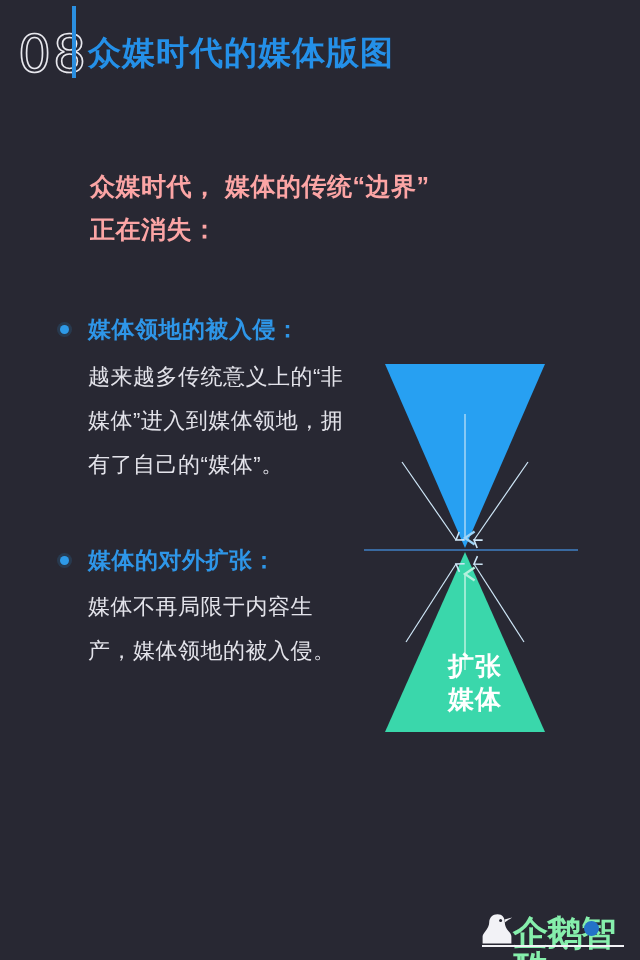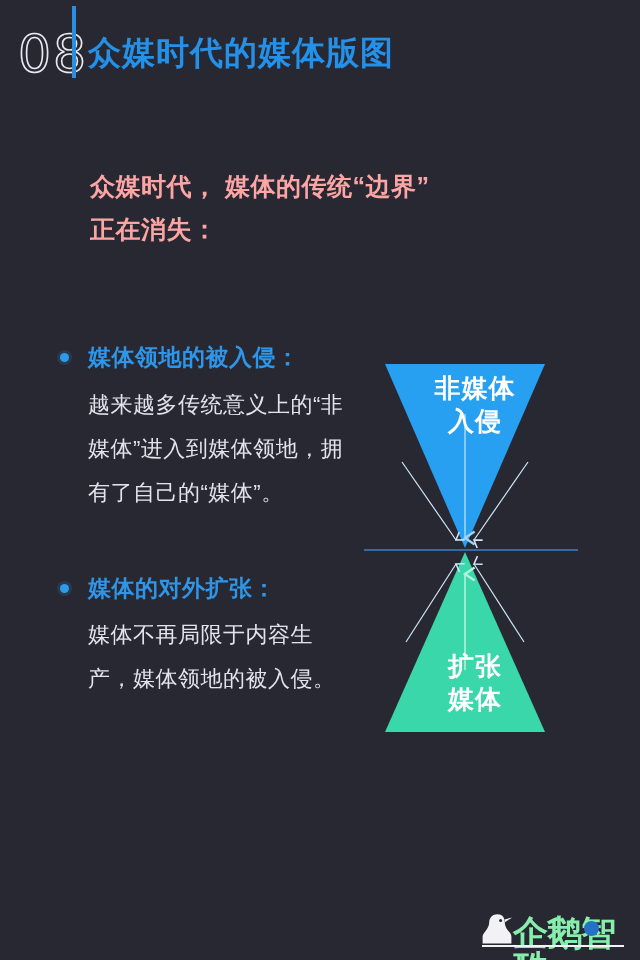--- a/index.html
+++ b/index.html
@@ -68,21 +68,20 @@
     letter-spacing: 0.5px;
   }
   .subtitle-line { display: block; white-space: nowrap; }
 
   
   .bullets {
     position: absolute;
     left: 56px;
     top: 312px;
     width: 300px;
-    margin-top: 28px;
   }
   .bullet-block { position: relative; }
   .bullet-block + .bullet-block { margin-top: 56px; }
   .bullet-dot {
     position: absolute;
     left: 4px;
     top: 13px;
     width: 9px;
     height: 9px;
     border-radius: 50%;
@@ -225,24 +224,20 @@
 
     <line x1="52" y1="110" x2="106" y2="188" stroke="#cfe7f8" stroke-width="1.2" marker-end="url(#ah-down)"></line>
     <line x1="115" y1="62" x2="115" y2="186" stroke="#9fd4f5" stroke-width="1.6" marker-end="url(#ah-down-c)"></line>
     <line x1="178" y1="110" x2="124" y2="188" stroke="#cfe7f8" stroke-width="1.2" marker-end="url(#ah-down)"></line>
 
     <line x1="56" y1="290" x2="106" y2="212" stroke="#cfe7f8" stroke-width="1.2" marker-end="url(#ah-up)"></line>
     <line x1="115" y1="318" x2="115" y2="222" stroke="#b4f0dd" stroke-width="1.6" marker-end="url(#ah-up-c)"></line>
     <line x1="174" y1="290" x2="124" y2="212" stroke="#cfe7f8" stroke-width="1.2" marker-end="url(#ah-up)"></line>
   </svg>
 
-  <div class="tri-label tri-label-top">
-    <span>非媒体</span>
-    <span>入侵</span>
-  </div>
 
   <div class="tri-label tri-label-bottom">
     <span>扩张</span>
     <span>媒体</span>
   </div>
 </div>
 
 <div class="footer-logo">
   <svg class="logo-bird" width="34" height="34" viewBox="0 0 34 34">
     <path d="M17.5 2.2 C12.6 2.2 9.2 5.6 9.2 10.4 C9.2 13.4 7.6 16.6 5.2 19.4

